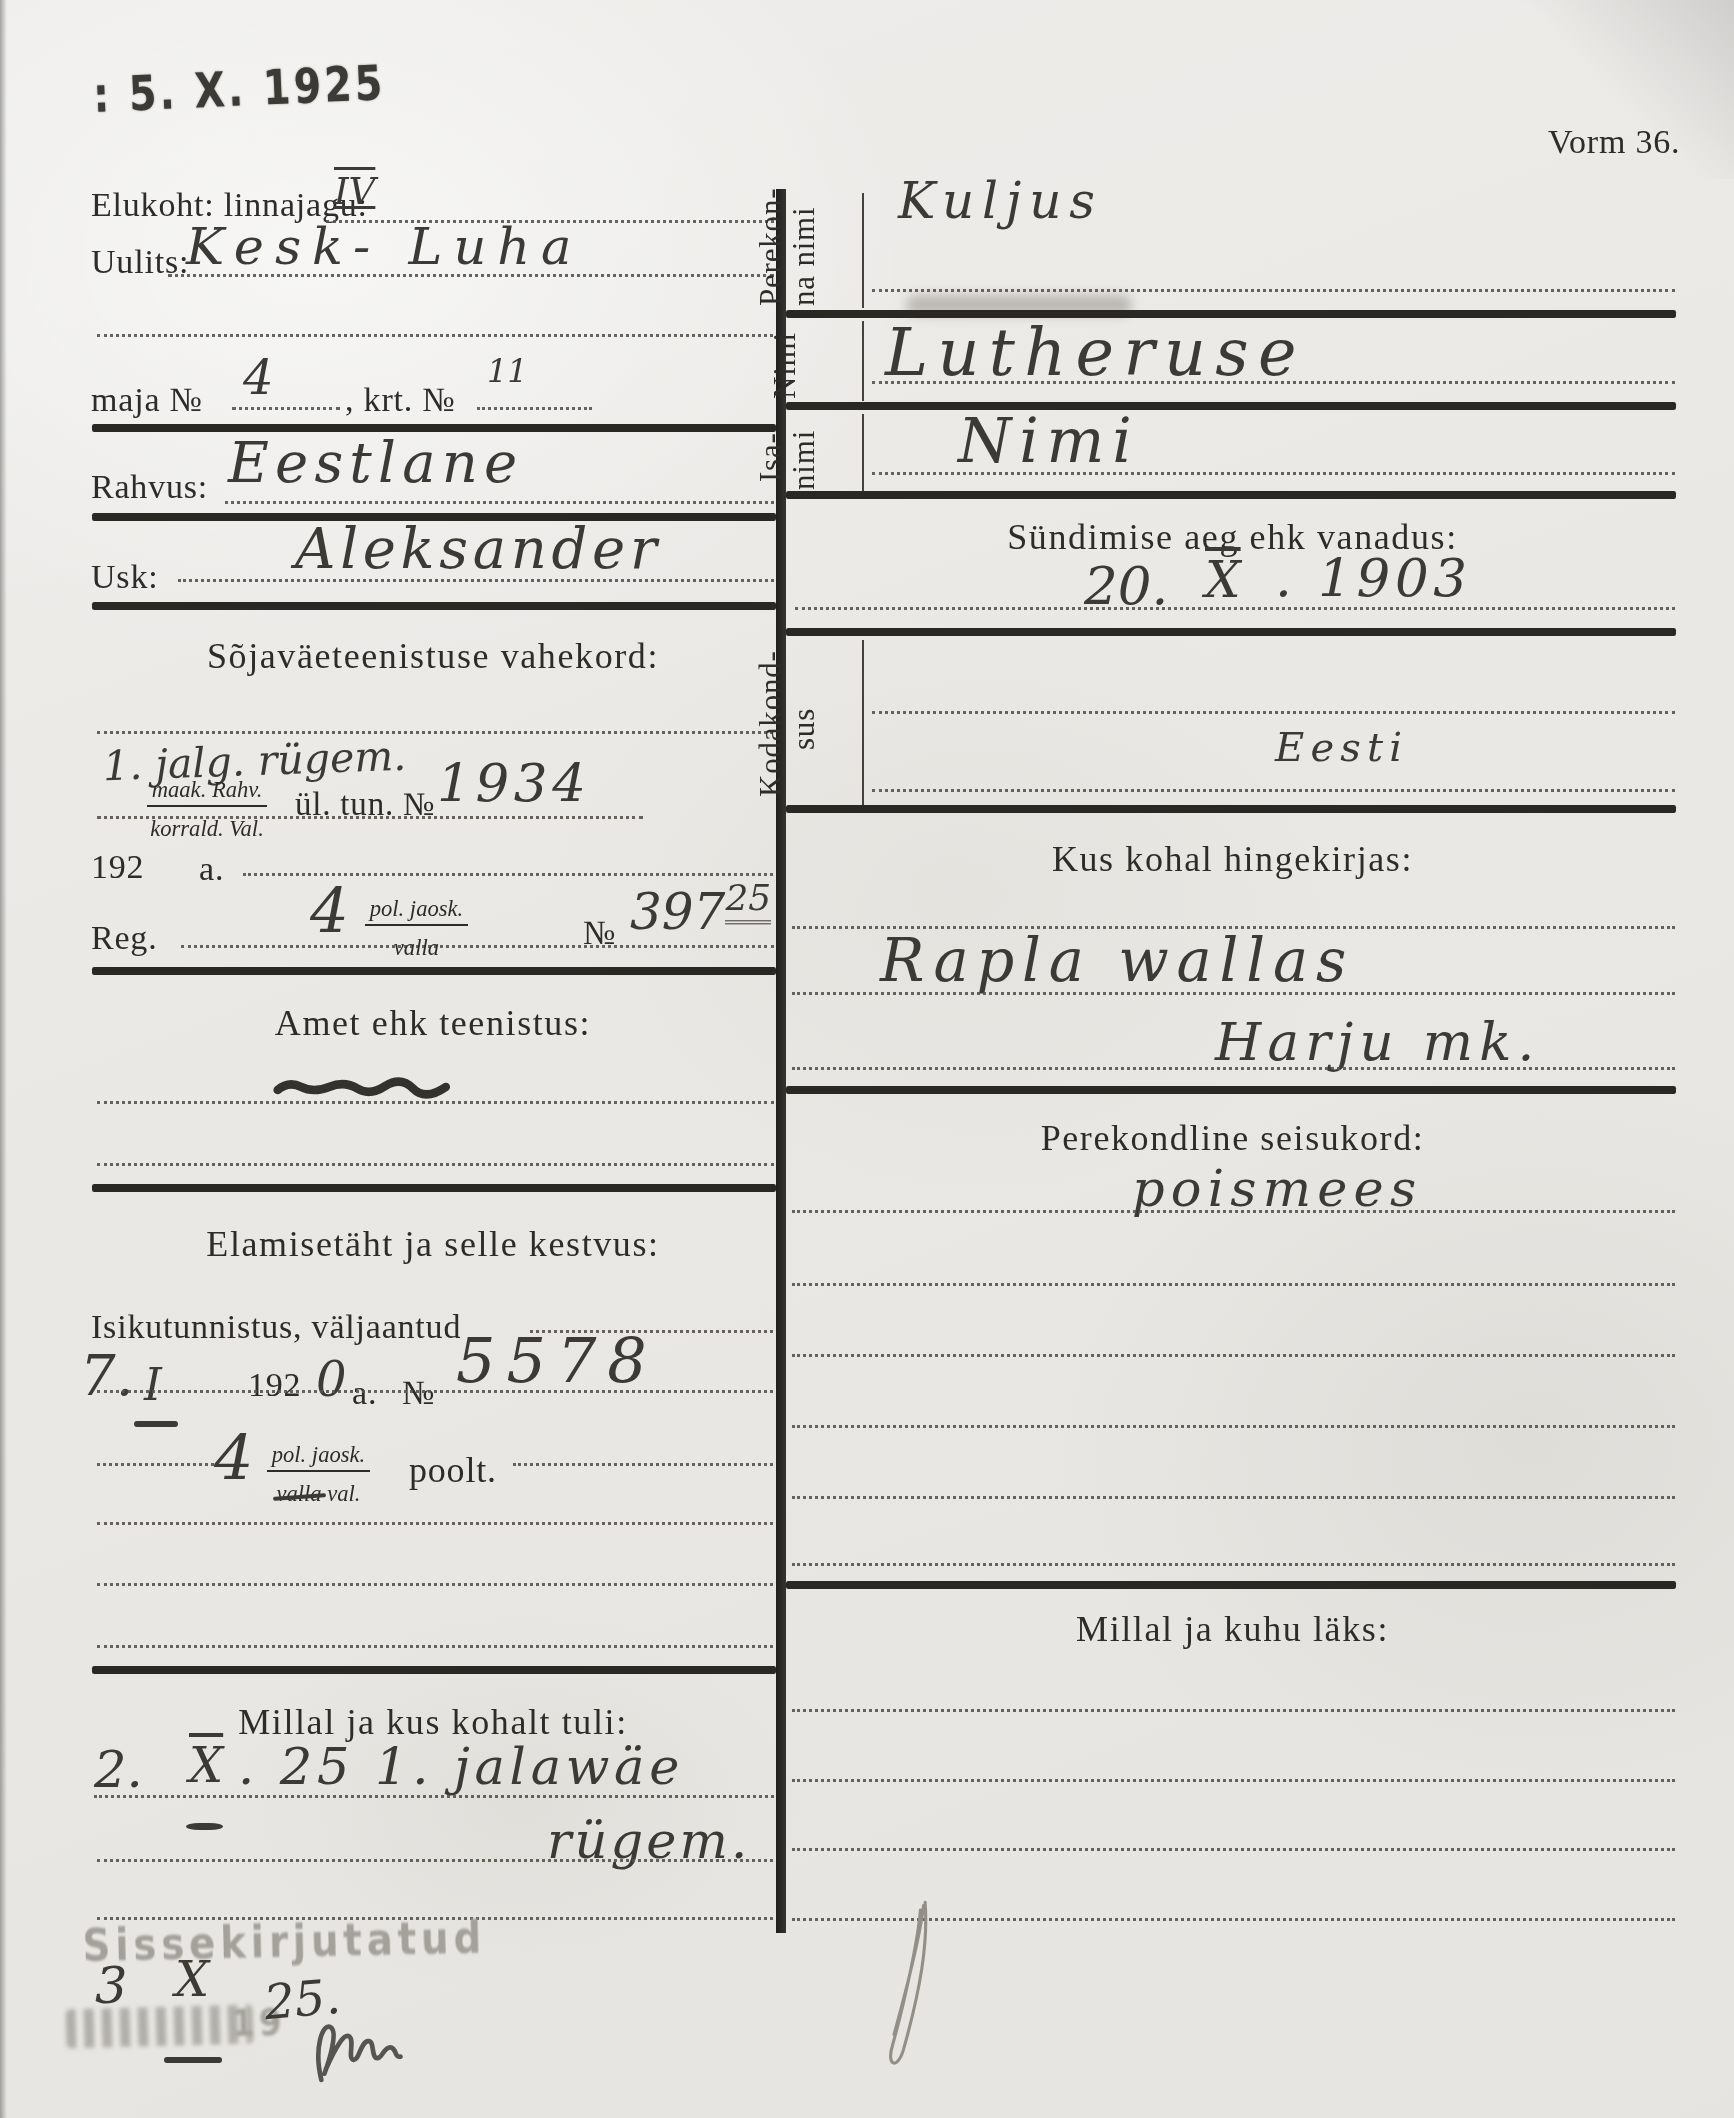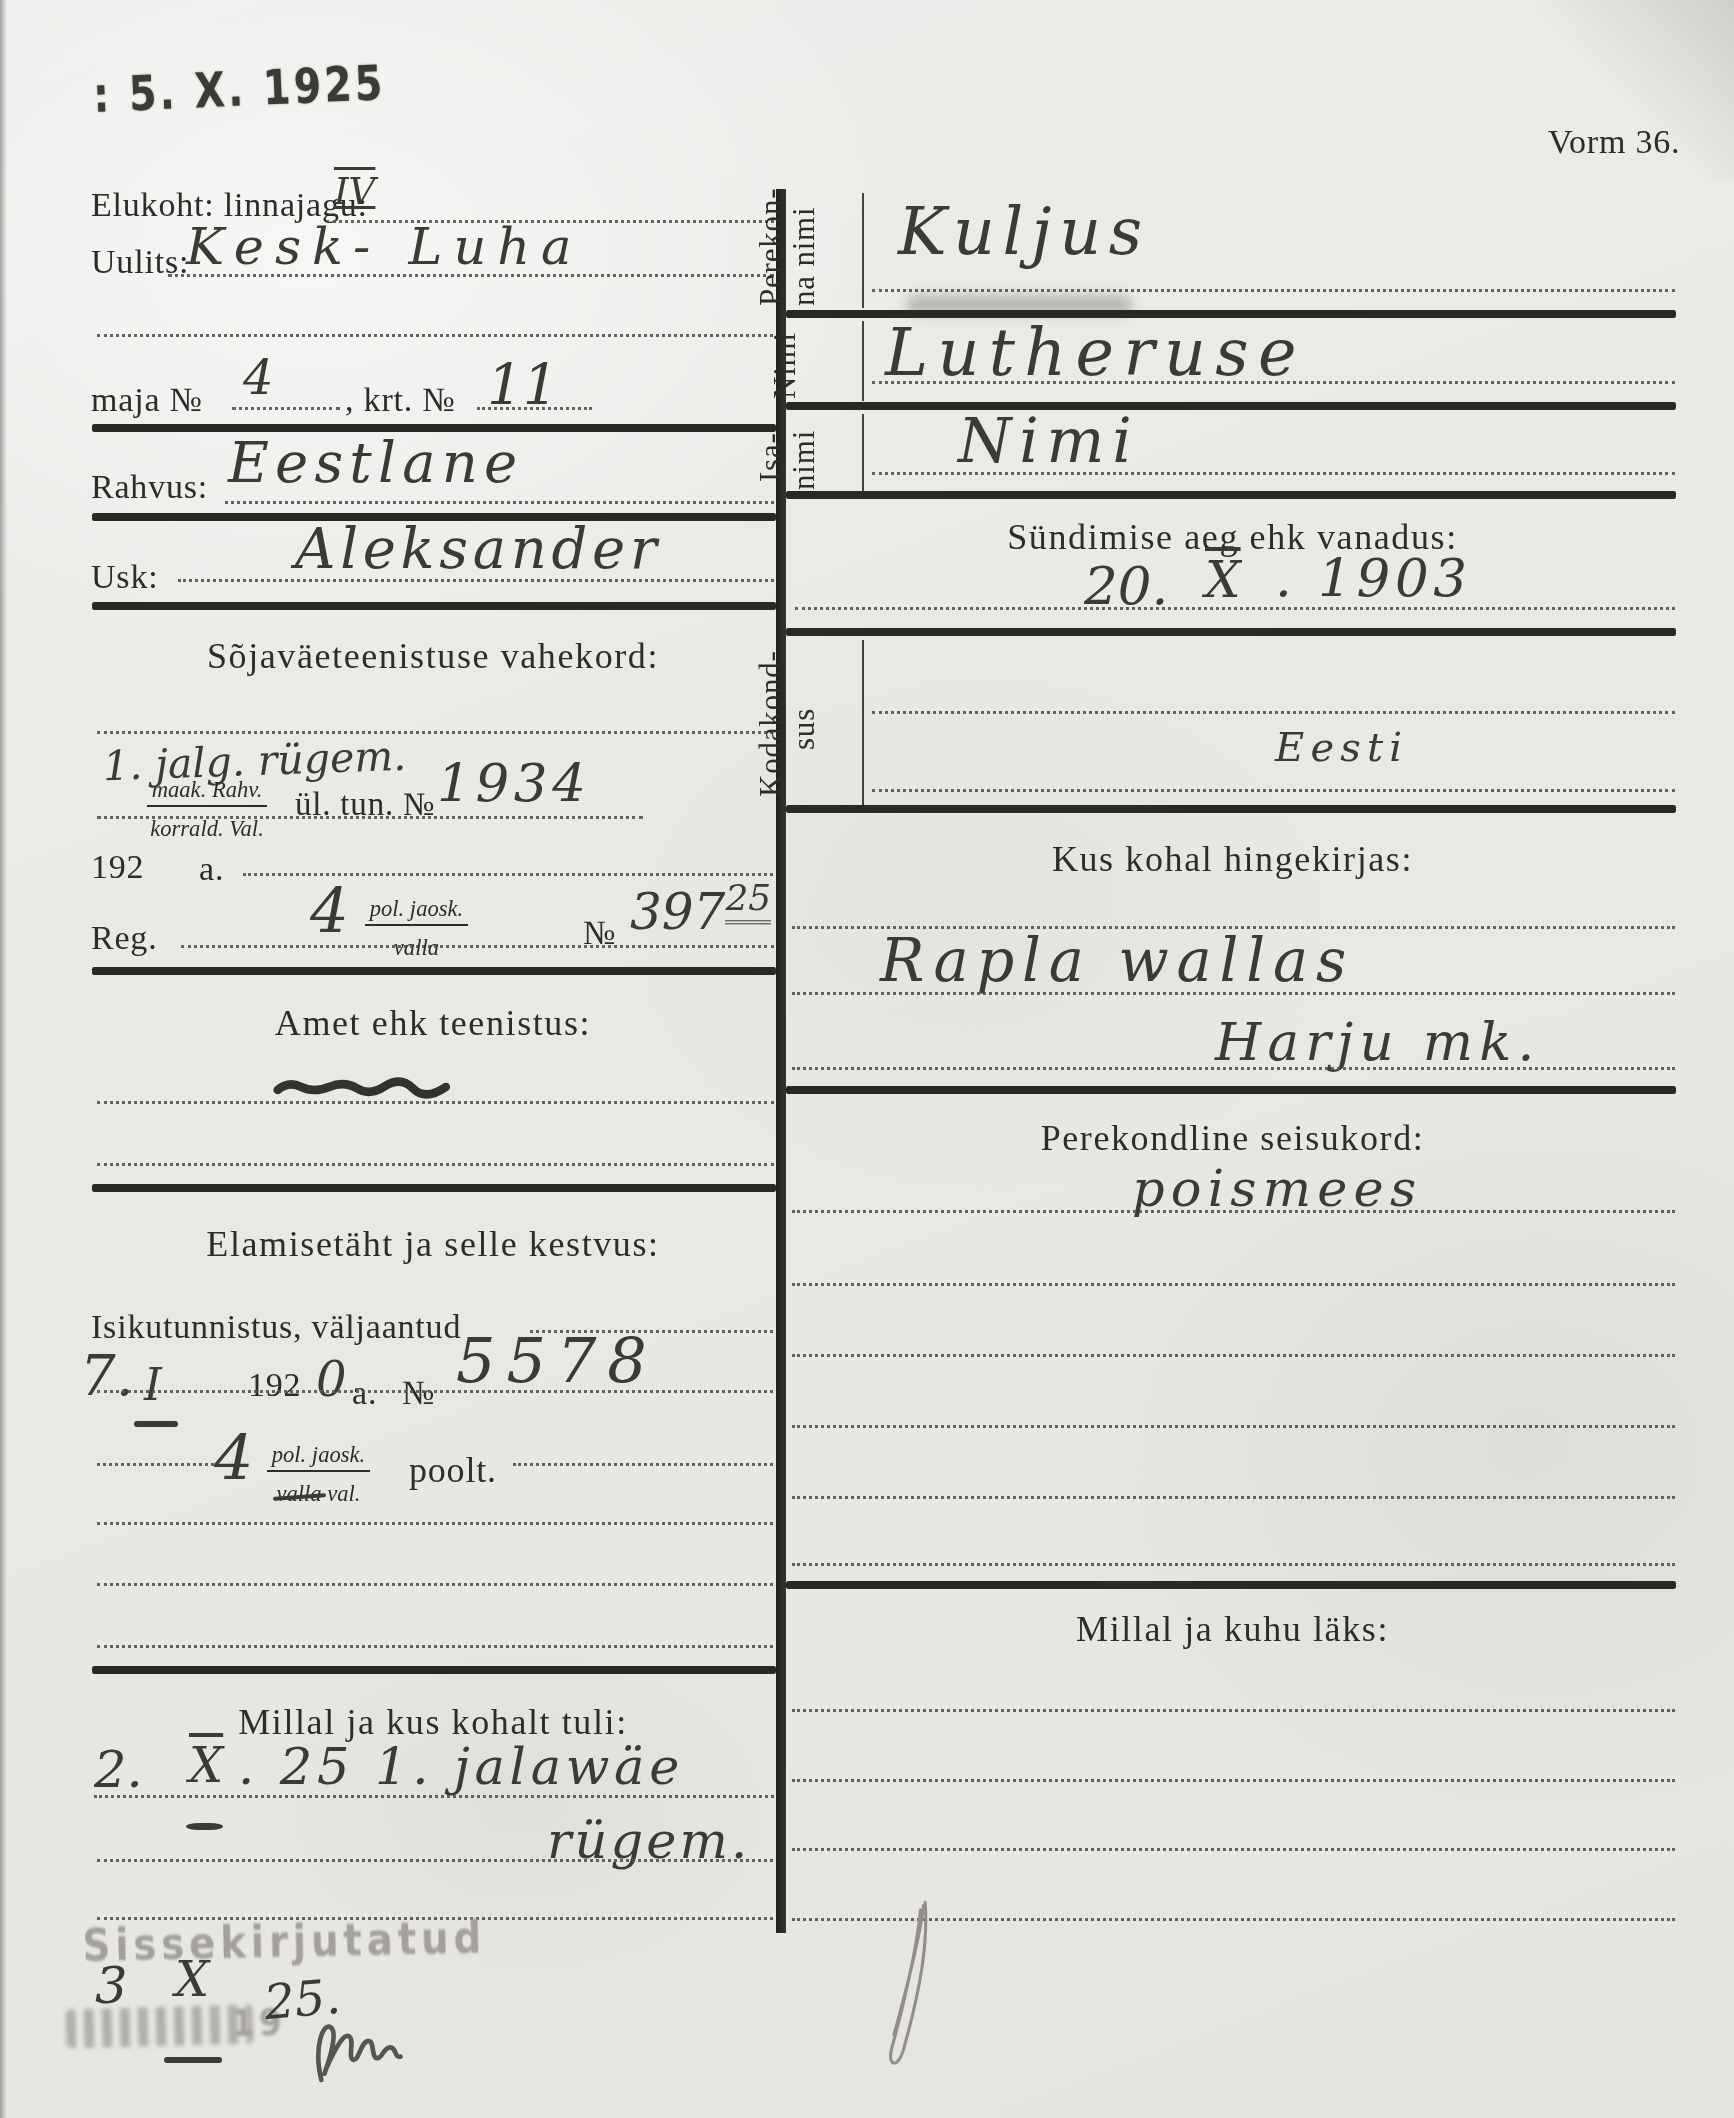--- a/index.html
+++ b/index.html
@@ -66,21 +66,21 @@
   <div class="lbl" style="left:91px;top:243px;">Uulits:</div>
   <div class="hw" style="left:186px;top:217px;font-size:51px;letter-spacing:11px;">Kesk- Luha</div>
   <div class="dot" style="left:168px;top:274px;width:606px;"></div>
 
   <div class="dot" style="left:97px;top:334px;width:676px;"></div>
 
   <div class="lbl" style="left:91px;top:381px;">maja №</div>
   <div class="hw" style="left:243px;top:349px;font-size:48px;">4</div>
   <div class="dot" style="left:232px;top:407px;width:108px;"></div>
   <div class="lbl" style="left:345px;top:381px;">, krt. №</div>
-  <div class="hw" style="left:487px;top:352px;font-size:56px;">11</div>
+  <div class="hw" style="left:487px;top:352px;font-size:32px;">11</div>
   <div class="dot" style="left:477px;top:407px;width:115px;"></div>
 
   <div class="rule" style="left:92px;top:424px;width:684px;"></div>
 
   <div class="lbl" style="left:91px;top:468px;">Rahvus:</div>
   <div class="hw" style="left:222px;top:430px;font-size:56px;letter-spacing:6.2px;margin-left:6px;">Eestlane</div>
   <div class="dot" style="left:225px;top:501px;width:549px;"></div>
 
   <div class="rule" style="left:92px;top:513px;width:684px;"></div>
 
@@ -178,21 +178,21 @@
   <div class="hw" style="left:264px;top:1971px;font-size:48px;transform:rotate(-5deg);">25.</div>
   <svg style="left:310px;top:1993px;" width="94" height="97" viewBox="0 0 120 125">
     <path d="M14 112 C4 70 16 38 26 44 C36 50 24 88 18 104 M20 98 C34 66 44 52 50 56 C57 61 48 84 55 86 C63 88 64 64 74 62 C83 60 78 84 86 84 C93 84 94 70 103 70 C111 70 108 84 116 82" fill="none" stroke="#57554f" stroke-width="6" stroke-linecap="round"></path>
   </svg>
 
   <div class="vdiv"></div>
 
   <div class="vlbl" style="left:789px;top:270px;">Perekon-</div>
   <div class="vlbl" style="left:822px;top:270px;">na nimi</div>
   <div class="rulethin" style="left:862px;top:193px;height:115px;"></div>
-  <div class="hw" style="left:898px;top:194px;font-size:65px;letter-spacing:7.8px;">Kuljus</div>
+  <div class="hw" style="left:898px;top:172px;font-size:50px;letter-spacing:7.8px;">Kuljus</div>
   <div class="dot" style="left:872px;top:289px;width:803px;"></div>
   <div class="smudge" style="left:906px;top:295px;width:226px;height:20px;"></div>
   <div class="rule" style="left:786px;top:310px;width:890px;"></div>
 
   <div class="vlbl" style="left:803px;top:363px;">Nimi</div>
   <div class="rulethin" style="left:862px;top:321px;height:80px;"></div>
   <div class="hw" style="left:885px;top:315px;font-size:65px;letter-spacing:9.4px;">Lutheruse</div>
   <div class="dot" style="left:872px;top:381px;width:803px;"></div>
   <div class="rule" style="left:786px;top:402px;width:890px;"></div>
 

